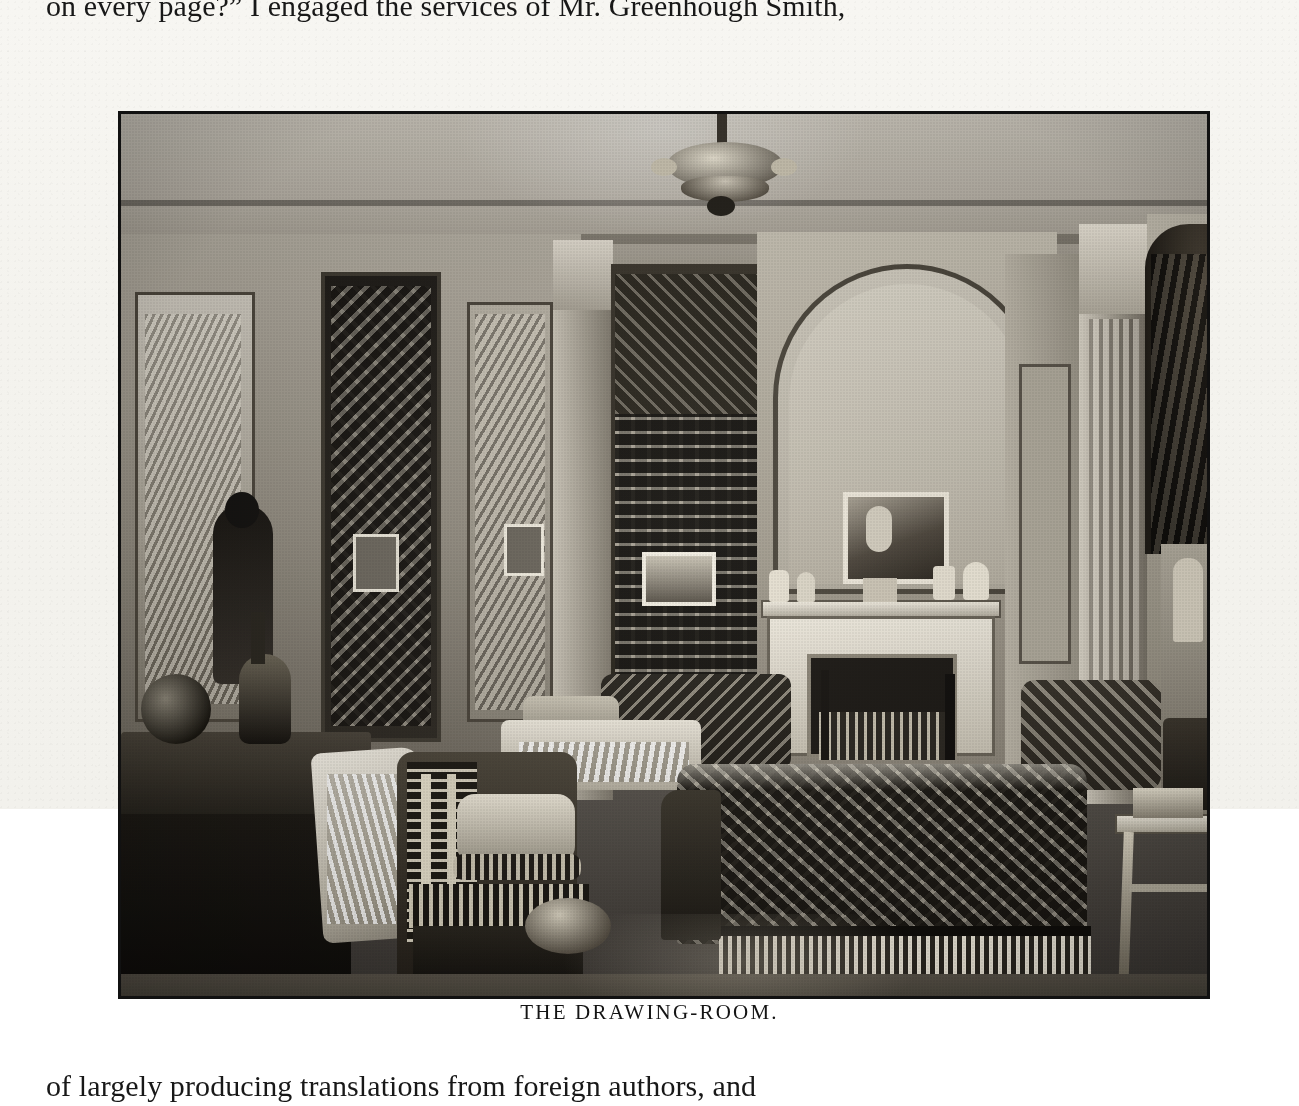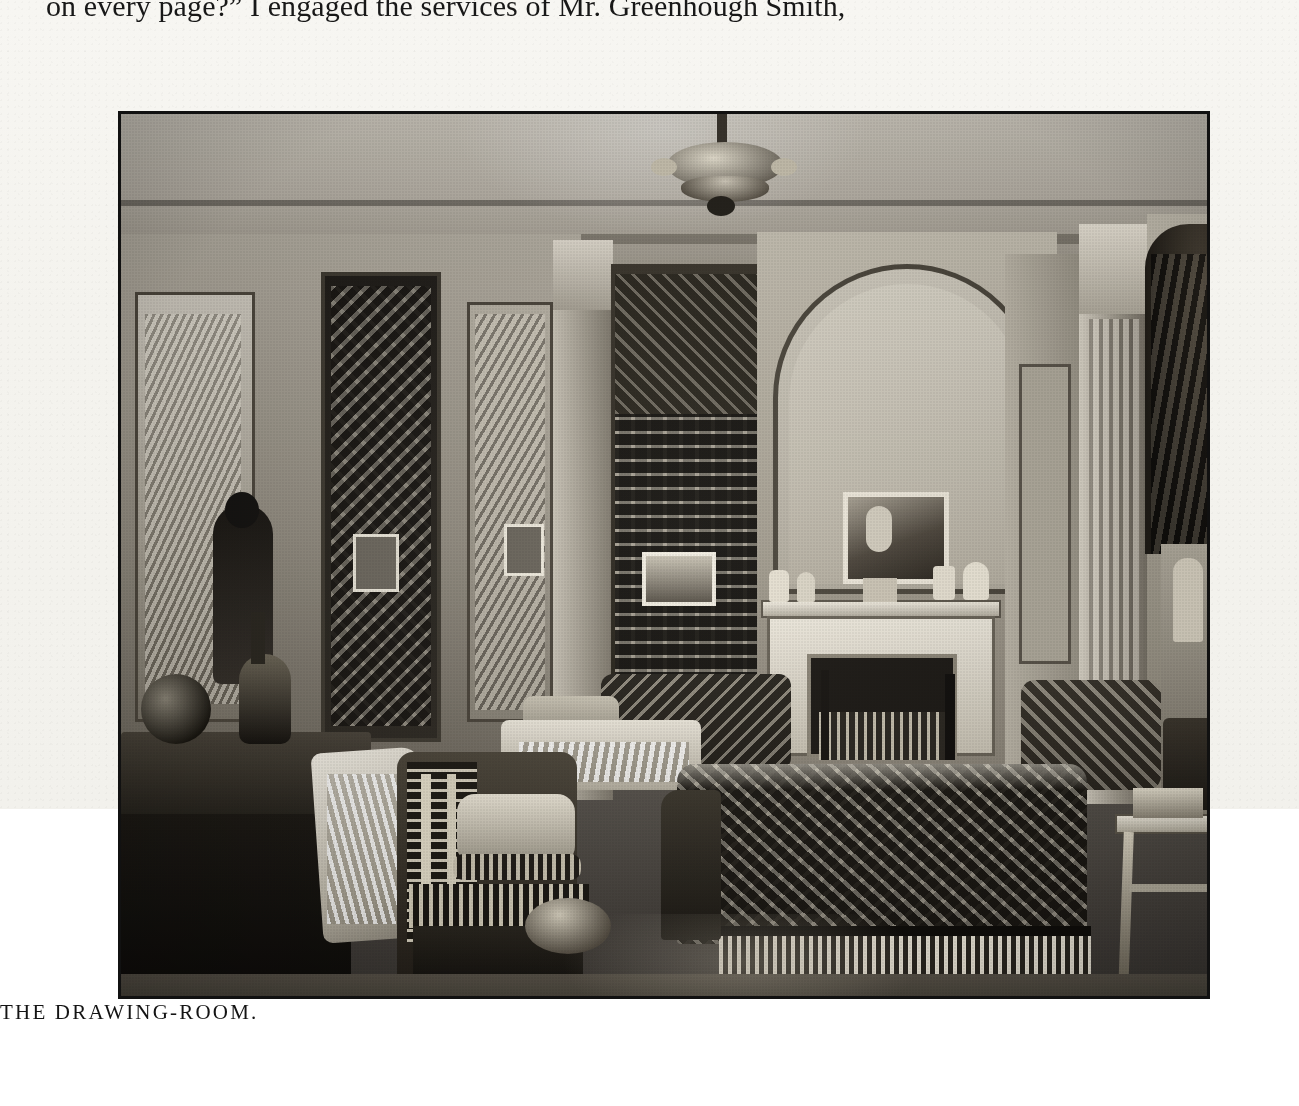--- a/index.html
+++ b/index.html
@@ -96,21 +96,21 @@
 
   
   .sh { position: absolute; }
 
   
   .caption {
     position: absolute;
     left: 0;
     right: 0;
     top: 1000px;
-    text-align: left;
+    text-align: center;
     font-size: 21px;
     letter-spacing: 2.2px;
     color: #141414;
     font-family: "Liberation Serif", serif;
   }
 </style>
 </head>
 <body>
 
 <div class="page">
@@ -265,14 +265,19 @@
       <div class="sh" style="left:0;top:860px;width:100%;height:130px;background:linear-gradient(180deg,#5a544a 0%,#2e2a23 60%,#1b1814 100%);"></div>
       <div class="sh" style="left:440px;top:800px;width:360px;height:120px;background:radial-gradient(ellipse at 50% 40%,rgba(190,182,164,0.35),rgba(0,0,0,0) 70%);"></div>
 
       <div class="vignette"></div>
       <div class="halftone"></div>
     </div>
   </figure>
 
   <figcaption class="caption">THE DRAWING-ROOM.</figcaption>
 
+  <div class="clip-bottom">
+    <div class="text-block" style="top:0;">
+      <div class="line">of largely producing translations from foreign authors, and</div>
+    </div>
+  </div>
 
 </div>
 
 </body></html>

